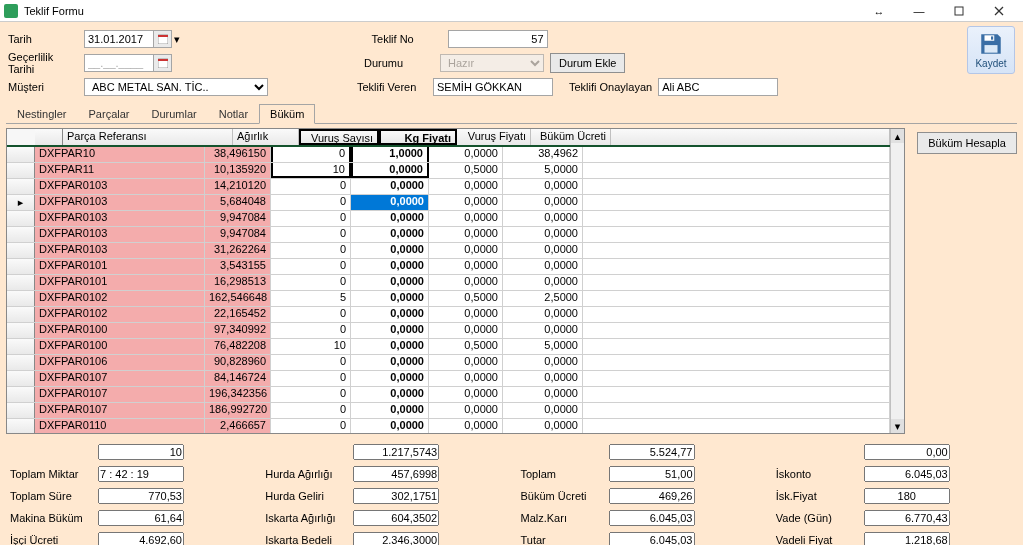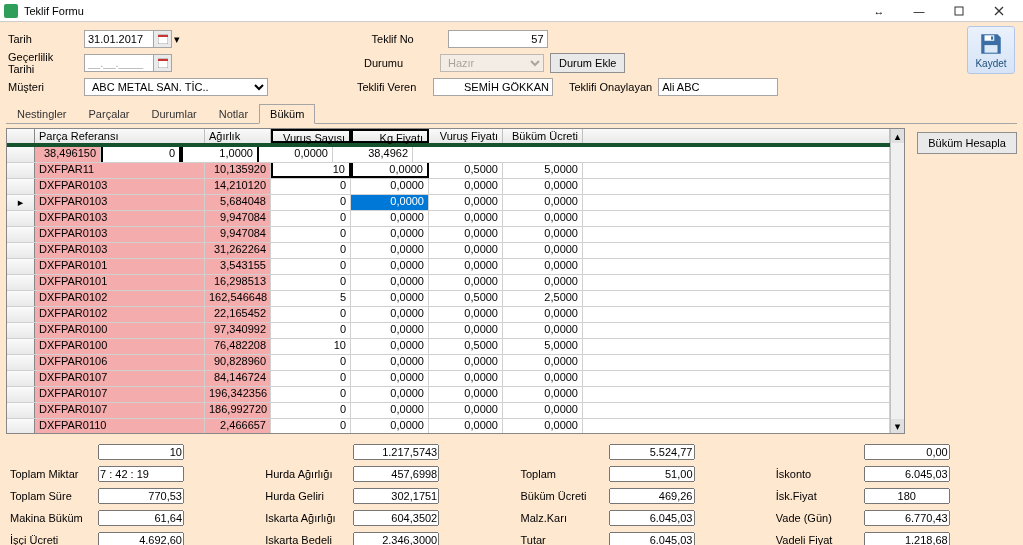--- a/index.html
+++ b/index.html
@@ -29,32 +29,32 @@
   
   
   .tabs { margin: 2px 6px 0 6px; display:flex; border-bottom:1px solid #a5a5a5;text-align:right; }
   .tab { padding: 3px 10px; border: 1px solid transparent; border-bottom: none; margin-bottom: -1px; cursor:pointer; }
   .tab.active { background: #ffe8d0; border-color: #a5a5a5; border-bottom: 1px solid #ffe8d0; }
   .tab:not(.active) { color: #333; }
   
   
   .grid-wrap { margin: 4px 6px 0 6px; display:flex; gap: 12px; }
   .grid-container { flex: 1; border: 1px solid #888; background: #fff; position: relative; height: 306px; display:flex; flex-direction:column; }
-  .grid-header { display:flex; border-bottom: 4px solid #14532d; background: #f7f7f7; height: 18px; }
+  .grid-header { display:flex; border-bottom: 2px solid #14532d; background: #f7f7f7; height: 18px; padding-left: 28px; }
   .grid-header .cell { border-right: 1px solid #c0c0c0; padding: 1px 4px; background: linear-gradient(#fafafa,#e9e9e9); }
   .grid-body { flex:1; overflow:hidden; }
   .grid-row { display:flex; height: 16px; border-bottom: 1px solid #d0d0d0; }
   .grid-row .cell { border-right: 1px solid #d0d0d0; padding: 0 4px; overflow:hidden; white-space:nowrap; }
   .rowhdr { width: 28px; background: linear-gradient(#fafafa,#e9e9e9); border-right: 1px solid #888 !important; display:flex; align-items:center; justify-content:center; }
   .col-ref { width: 170px; background: #f4acac; }
   .grid-header .col-ref { background: linear-gradient(#fafafa,#e9e9e9); }
   .col-wt  { width: 66px; text-align: right; background: #f4acac; }
   .grid-header .col-wt { background: linear-gradient(#fafafa,#e9e9e9); text-align:left; }
   .col-vs  { width: 80px; text-align: right; }
-  .col-kg  { width: 78px; text-align: right; }
+  .col-kg  { width: 78px; text-align: right; font-weight: bold; }
   .col-vf  { width: 74px; text-align: right; }
   .col-bu  { width: 80px; text-align: right; }
   
   .hdr-box-vs, .hdr-box-kg { border: 2px solid #000 !important; }
   .cell.selected { background: #0078d7; color: #fff; }
   
   .grid-scroll { width: 14px; background: #f0f0f0; border-left:1px solid #c0c0c0; display:flex; flex-direction:column; }
   .scroll-arrow { height: 14px; background:#e0e0e0; display:flex; align-items:center; justify-content:center; }
   .scroll-track { flex:1; background:#f0f0f0; }
   
@@ -134,21 +134,21 @@
     <span class="lbl">Durumu</span>
     <select disabled="" style="width:104px"><option>Hazır</option></select>
     <button class="btn-std">Durum Ekle</button>
   </div>
 
   <div class="row">
     <span class="lbl">Müşteri</span>
     <select style="width:184px"><option>ABC METAL SAN. TİC..</option></select>
     <span style="width:77px"></span>
     <span class="lbl">Teklifi Veren</span>
-    <input type="text" style="width: 120px; text-align: right;" value="SEMİH GÖKKAN">
+    <input type="text" style="width: 120px;" value="SEMİH GÖKKAN">
     <span style="width:4px"></span>
     <span>Teklifi Onaylayan</span>
     <input type="text" style="width: 120px;" value="Ali ABC">
   </div>
 </div>
 
 <div class="tabs">
   <div class="tab">Nestingler</div>
   <div class="tab">Parçalar</div>
   <div class="tab">Durumlar</div>
@@ -165,20 +165,21 @@
         <div class="cell col-wt">Ağırlık</div>
         <div class="cell col-vs hdr-box-vs">Vuruş Sayısı</div>
         <div class="cell col-kg hdr-box-kg">Kg Fiyatı</div>
         <div class="cell col-vf">Vuruş Fiyatı</div>
         <div class="cell col-bu">Büküm Ücreti</div>
         <div class="cell" style="flex:1"></div>
       </div>
       <div class="grid-body" id="grid-body">
           <div class="grid-row">
             <div class="cell rowhdr"></div>
+            <div class="cell col-ref">DXFPAR10</div>
             <div class="cell col-wt">38,496150</div>
             <div class="cell col-vs" style="border-left: 2px solid rgb(0, 0, 0); border-right: 2px solid rgb(0, 0, 0);">0</div>
             <div class="cell col-kg" style="border-left: 2px solid rgb(0, 0, 0); border-right: 2px solid rgb(0, 0, 0);">1,0000</div>
             <div class="cell col-vf">0,0000</div>
             <div class="cell col-bu">38,4962</div>
             <div class="cell" style="flex: 1 1 0%;"></div>
           </div>
           <div class="grid-row">
             <div class="cell rowhdr"></div>
             <div class="cell col-ref">DXFPAR11</div>

